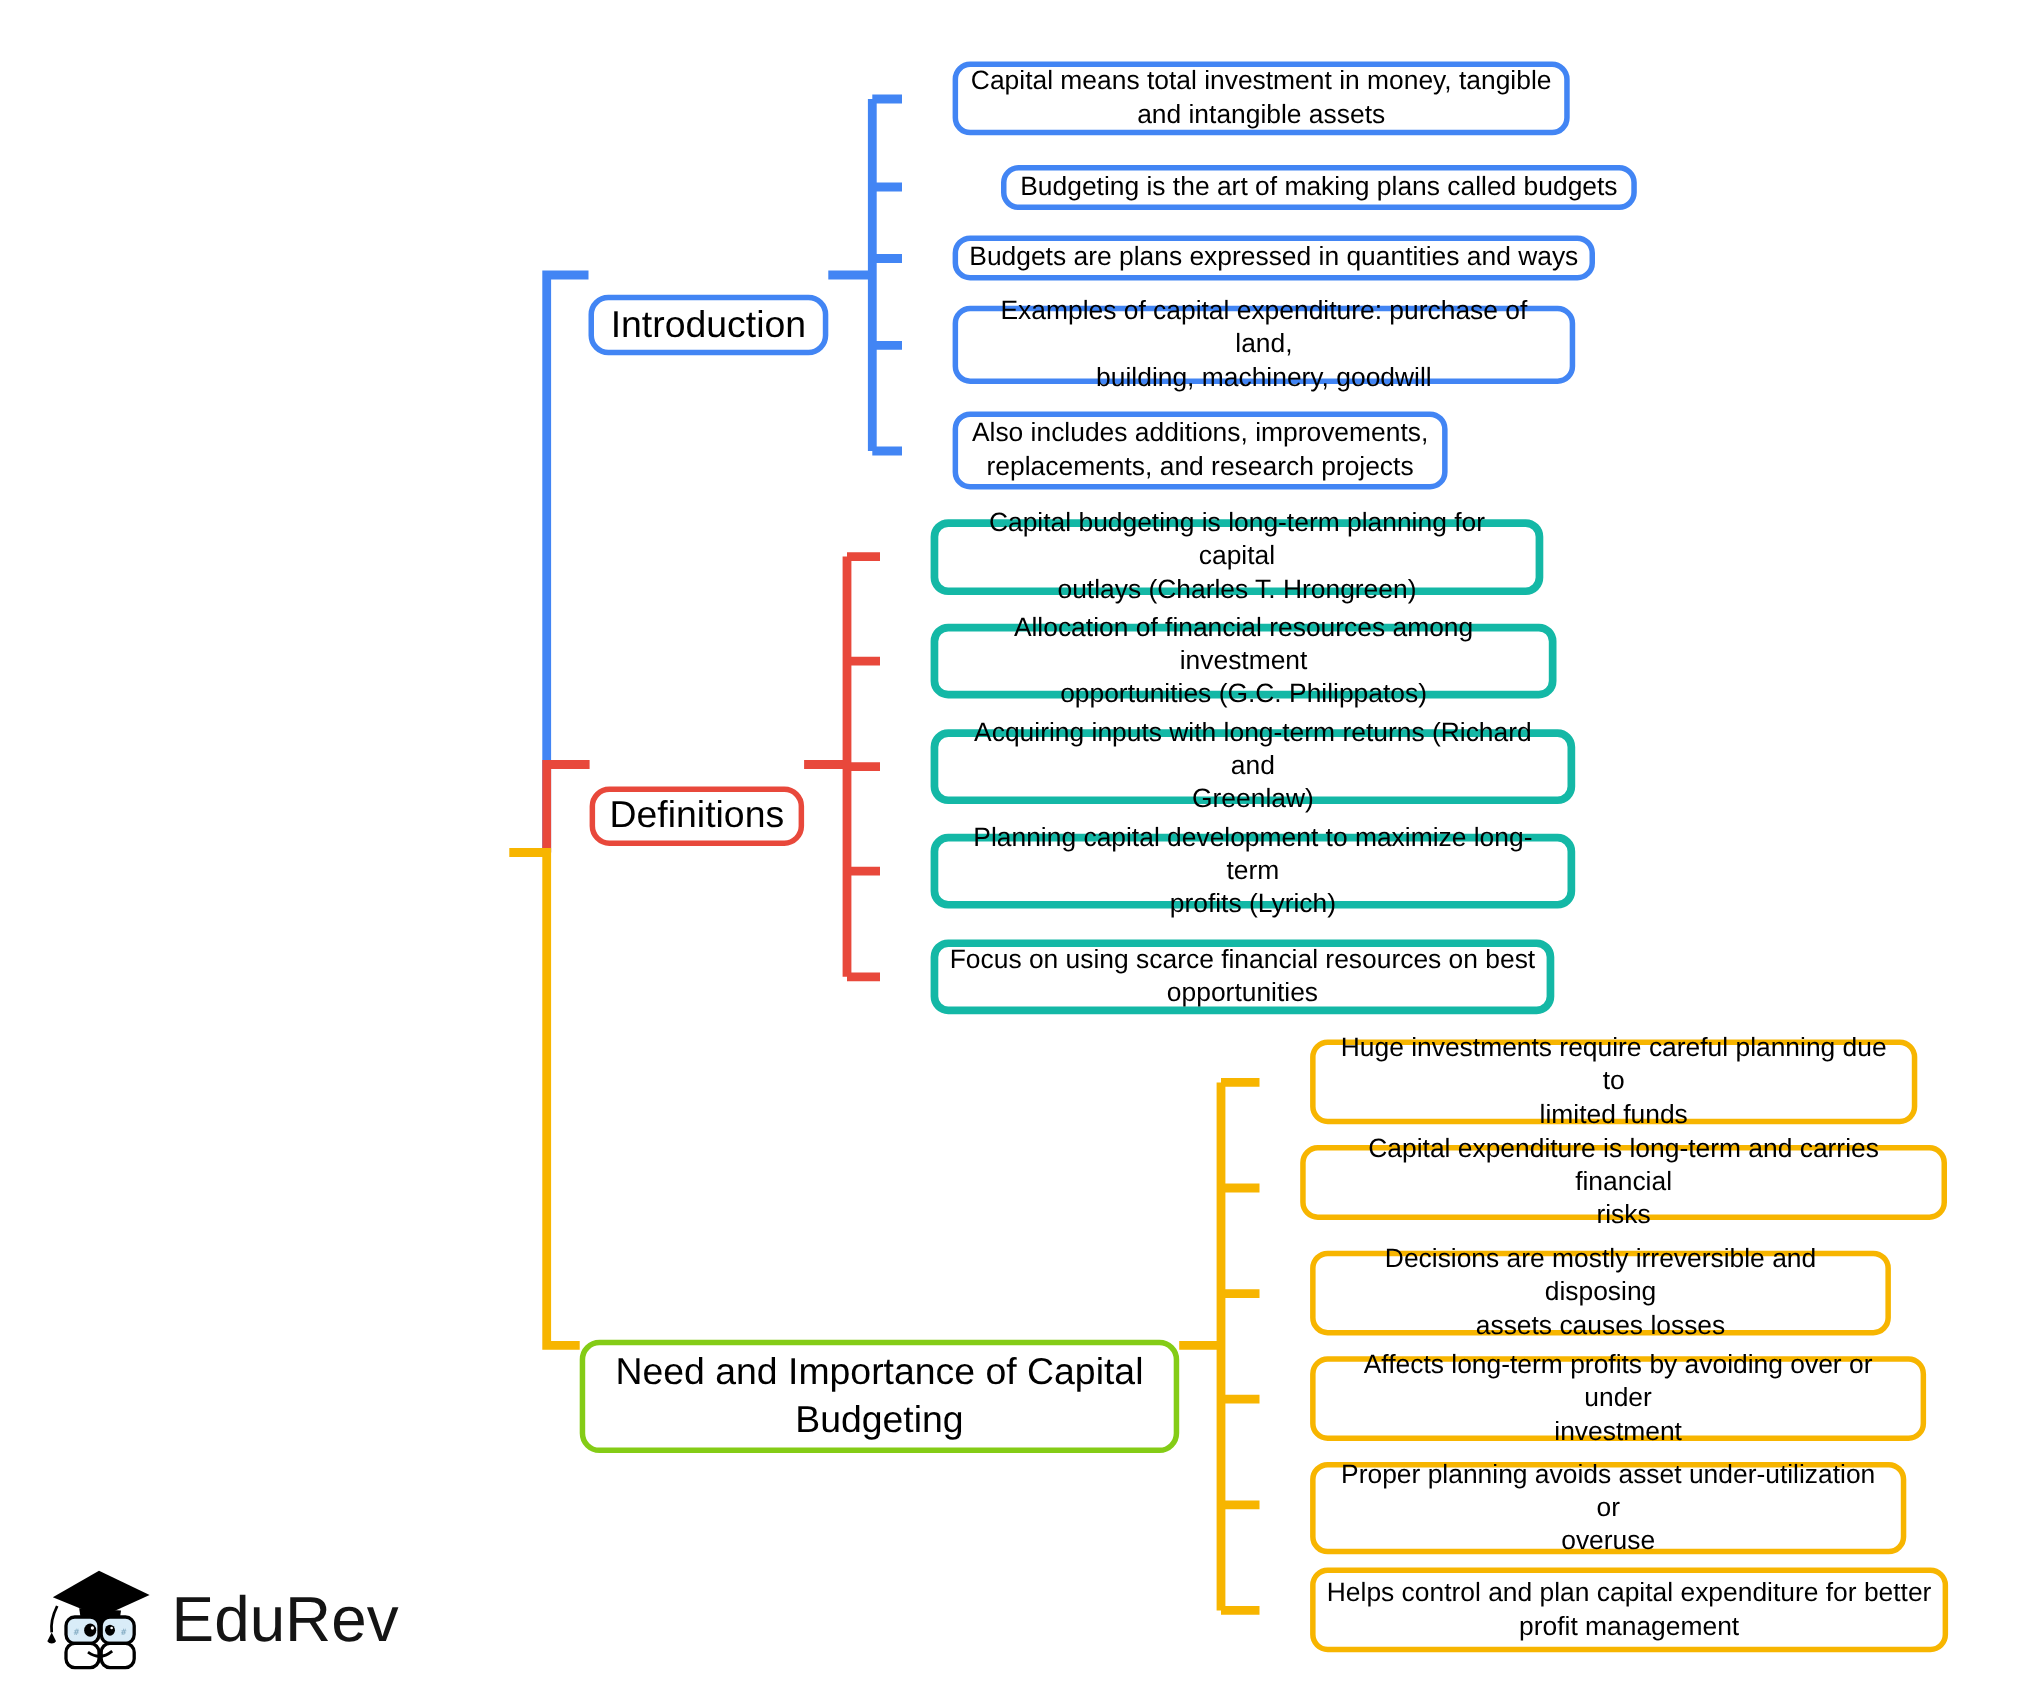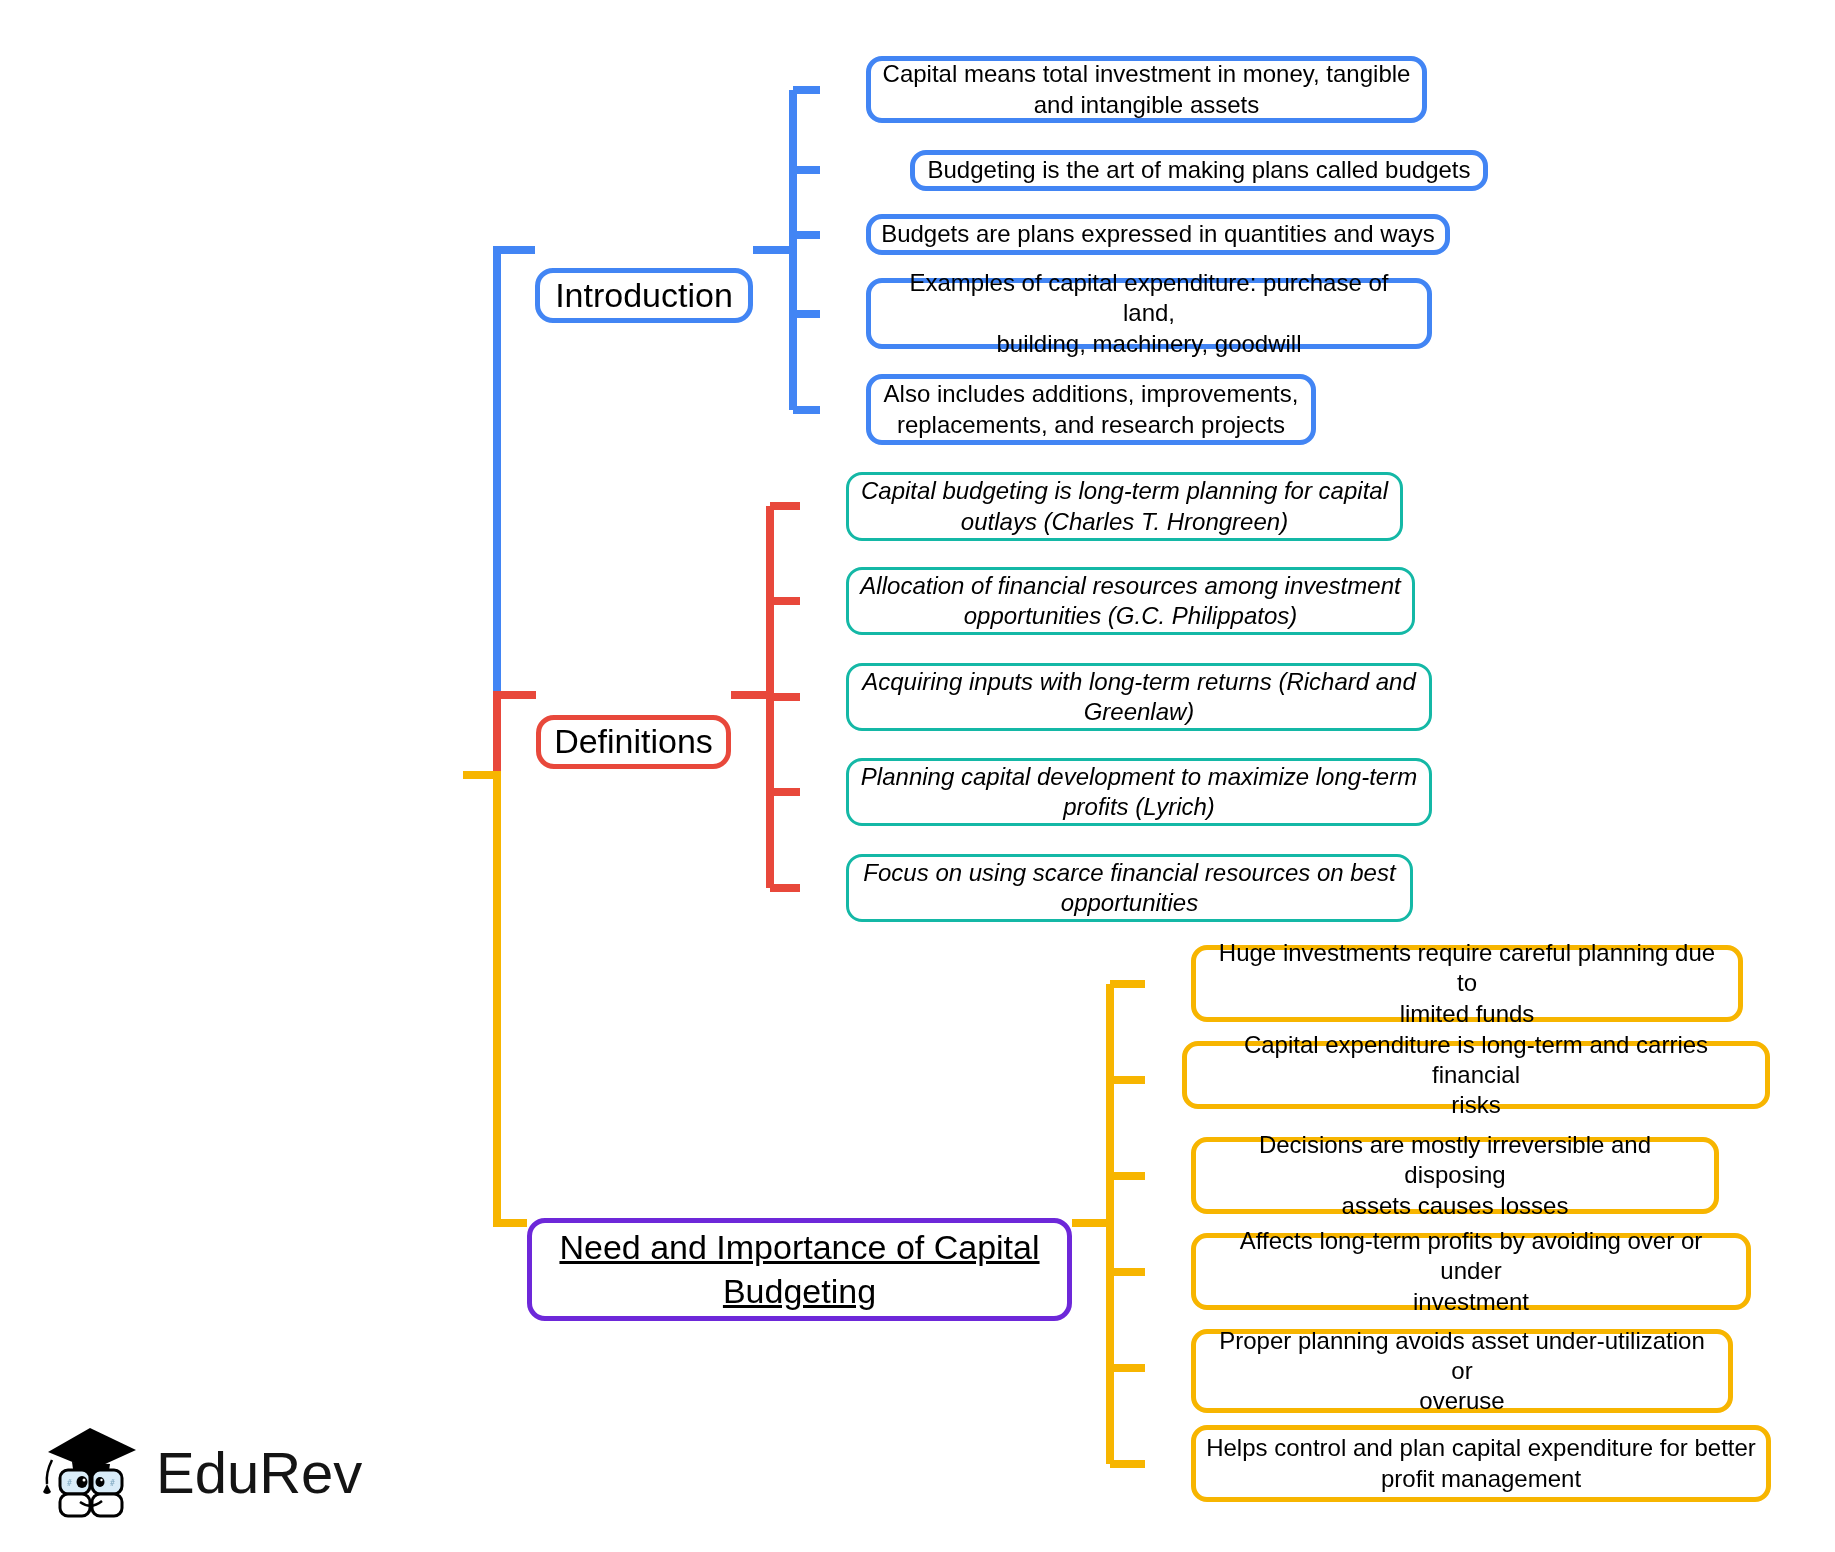--- a/index.html
+++ b/index.html
@@ -21,32 +21,32 @@
     white-space:pre-line;
     line-height:1.26;
   }
   .leaf{
     border-radius:16px;
     font-size:24px;
     padding:2px 10px;
     margin-left:46px;
   }
   .leaf.blue{border:5px solid #4285F4;}
-  .leaf.red{border:3px solid #14b8a6;font-style:italic;}
+  .leaf.red{border:7px solid #14b8a6;}
   .leaf.yellow{border:5px solid #F7B500;}
   .branch-label{
     border-radius:18px;
     font-size:34px;
     padding:2px 10px;
     line-height:1.28;
     margin-top:46px;
   }
   .branch-label.blue{border:5px solid #4285F4;}
   .branch-label.red{border:5px solid #E8483B;}
-  .branch-label.yellow{border:5px solid #6d28d9;text-decoration:underline;}
+  .branch-label.yellow{border:5px solid #84cc16;}
   .root-node{
     background:#000000;color:#ffffff;
     border-radius:16px;
     font-size:40px;font-weight:bold;
     letter-spacing:0.5px;
   }
   .logo{
     position:absolute;left:38px;top:1424px;
     display:flex;align-items:center;gap:14px;
   }

